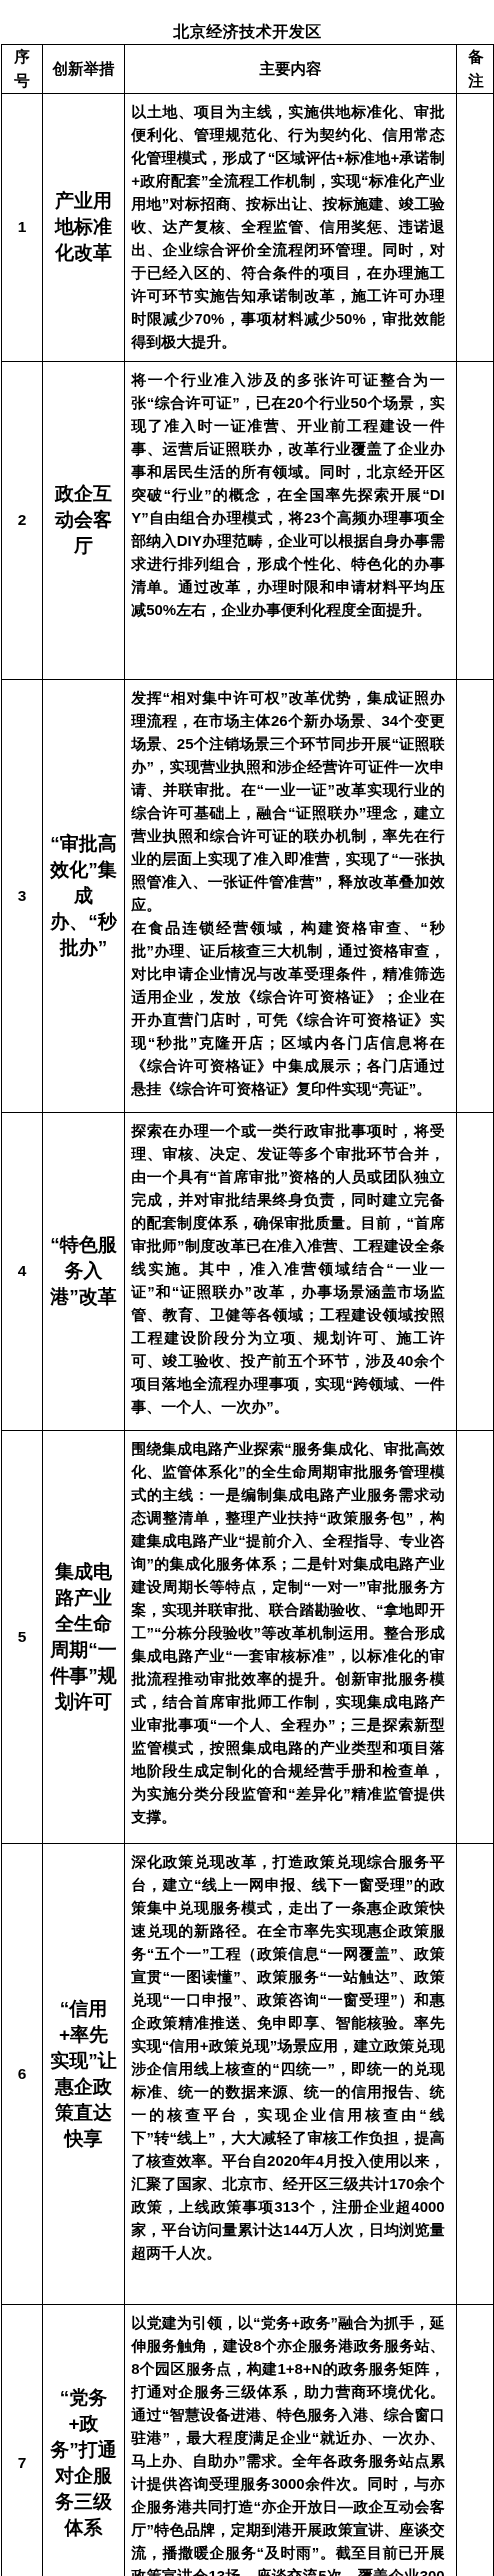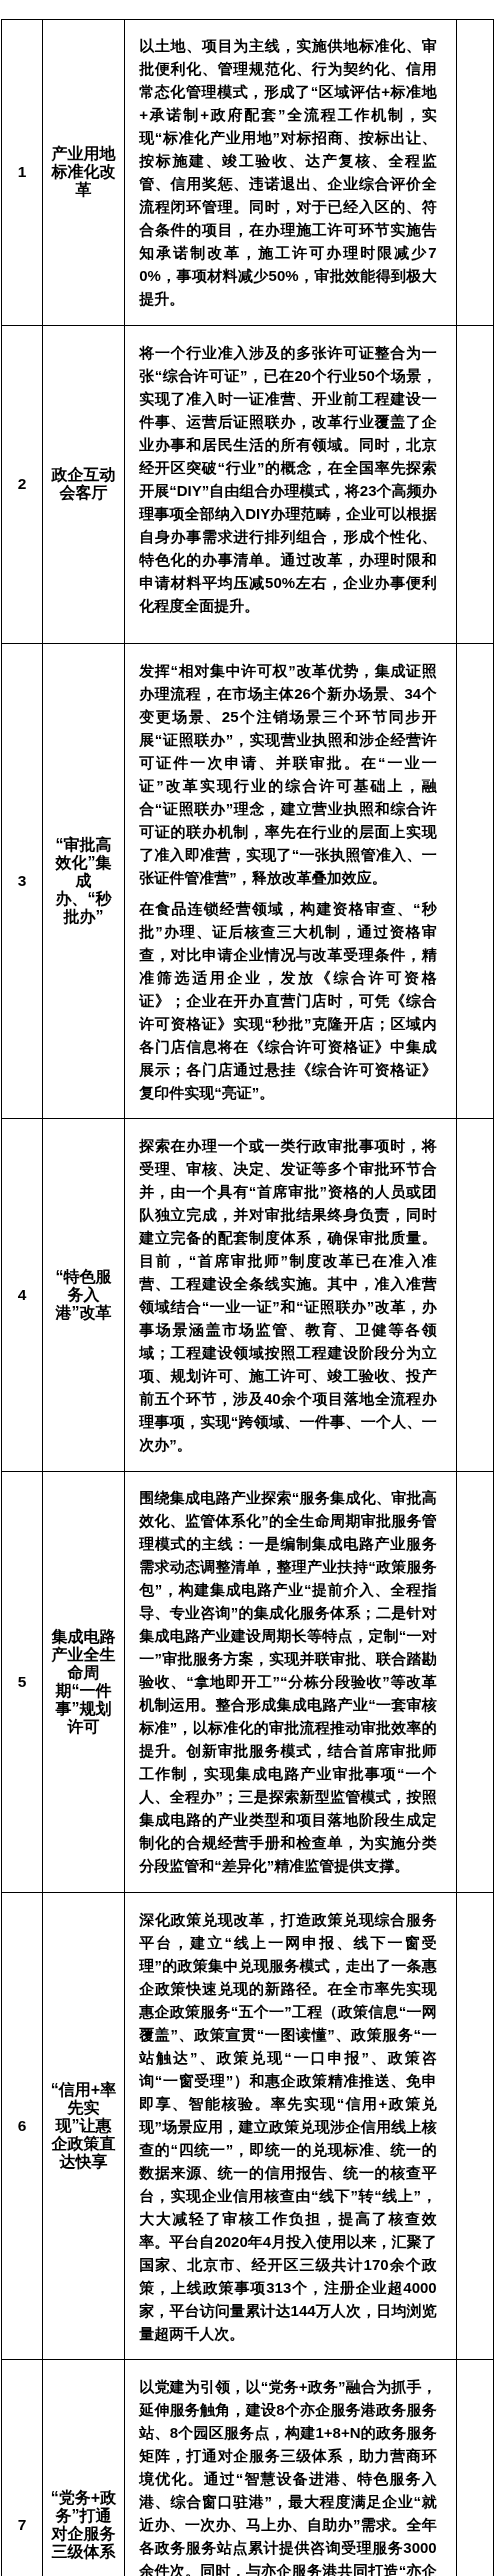--- a/index.html
+++ b/index.html
@@ -70,60 +70,67 @@
   td.cell-no {
     font-size: 15.5px;
     font-weight: bold;
     line-height: 24px;
     text-align: center;
     vertical-align: middle;
     padding: 0 11.3px;
     word-break: break-all;
   }
   td.cell-measure {
-    font-size: 16px;
+    font-size: 19px;
     font-weight: bold;
-    line-height: 18px;
+    line-height: 26px;
     text-align: center;
     vertical-align: middle;
     padding: 0 7.2px;
     word-break: break-all;
   }
   td.cell-content {
     font-size: 15px;
     font-weight: bold;
     line-height: 23px;
     vertical-align: top;
     text-align: justify;
     padding: 6.7px 11.3px 6.7px 6.2px;
     word-break: break-all;
   }
   td.cell-content p {
-    margin: 8px;
+    margin: 0;
   }
   td.cell-remark {
     vertical-align: middle;
   }
 </style>
 </head>
 <body>
 
 <div class="page">
 
   <div class="titles">
+    <div class="title-line">北京经济技术开发区</div>
   </div>
 
   <table class="doc-table">
     <colgroup>
       <col class="c-no">
         <col class="c-meas">
         <col class="c-main">
         <col class="c-remark">
     </colgroup>
     <tbody>
+      <tr class="hdr">
+        <th class="h-cell h-narrow">序号</th>
+        <th class="h-cell">创新举措</th>
+        <th class="h-cell">主要内容</th>
+        <th class="h-cell h-narrow">备注</th>
+      </tr>
 
       <tr class="r1">
         <td class="cell-no">1</td>
         <td class="cell-measure">产业用地标准化改革</td>
         <td class="cell-content">
             <p>以土地、项目为主线，实施供地标准化、审批便利化、管理规范化、行为契约化、信用常态化管理模式，形成了“区域评估+标准地+承诺制+政府配套”全流程工作机制，实现“标准化产业用地”对标招商、按标出让、按标施建、竣工验收、达产复核、全程监管、信用奖惩、违诺退出、企业综合评价全流程闭环管理。同时，对于已经入区的、符合条件的项目，在办理施工许可环节实施告知承诺制改革，施工许可办理时限减少70%，事项材料减少50%，审批效能得到极大提升。</p>
           </td>
         <td class="cell-remark"></td>
       </tr>
 

